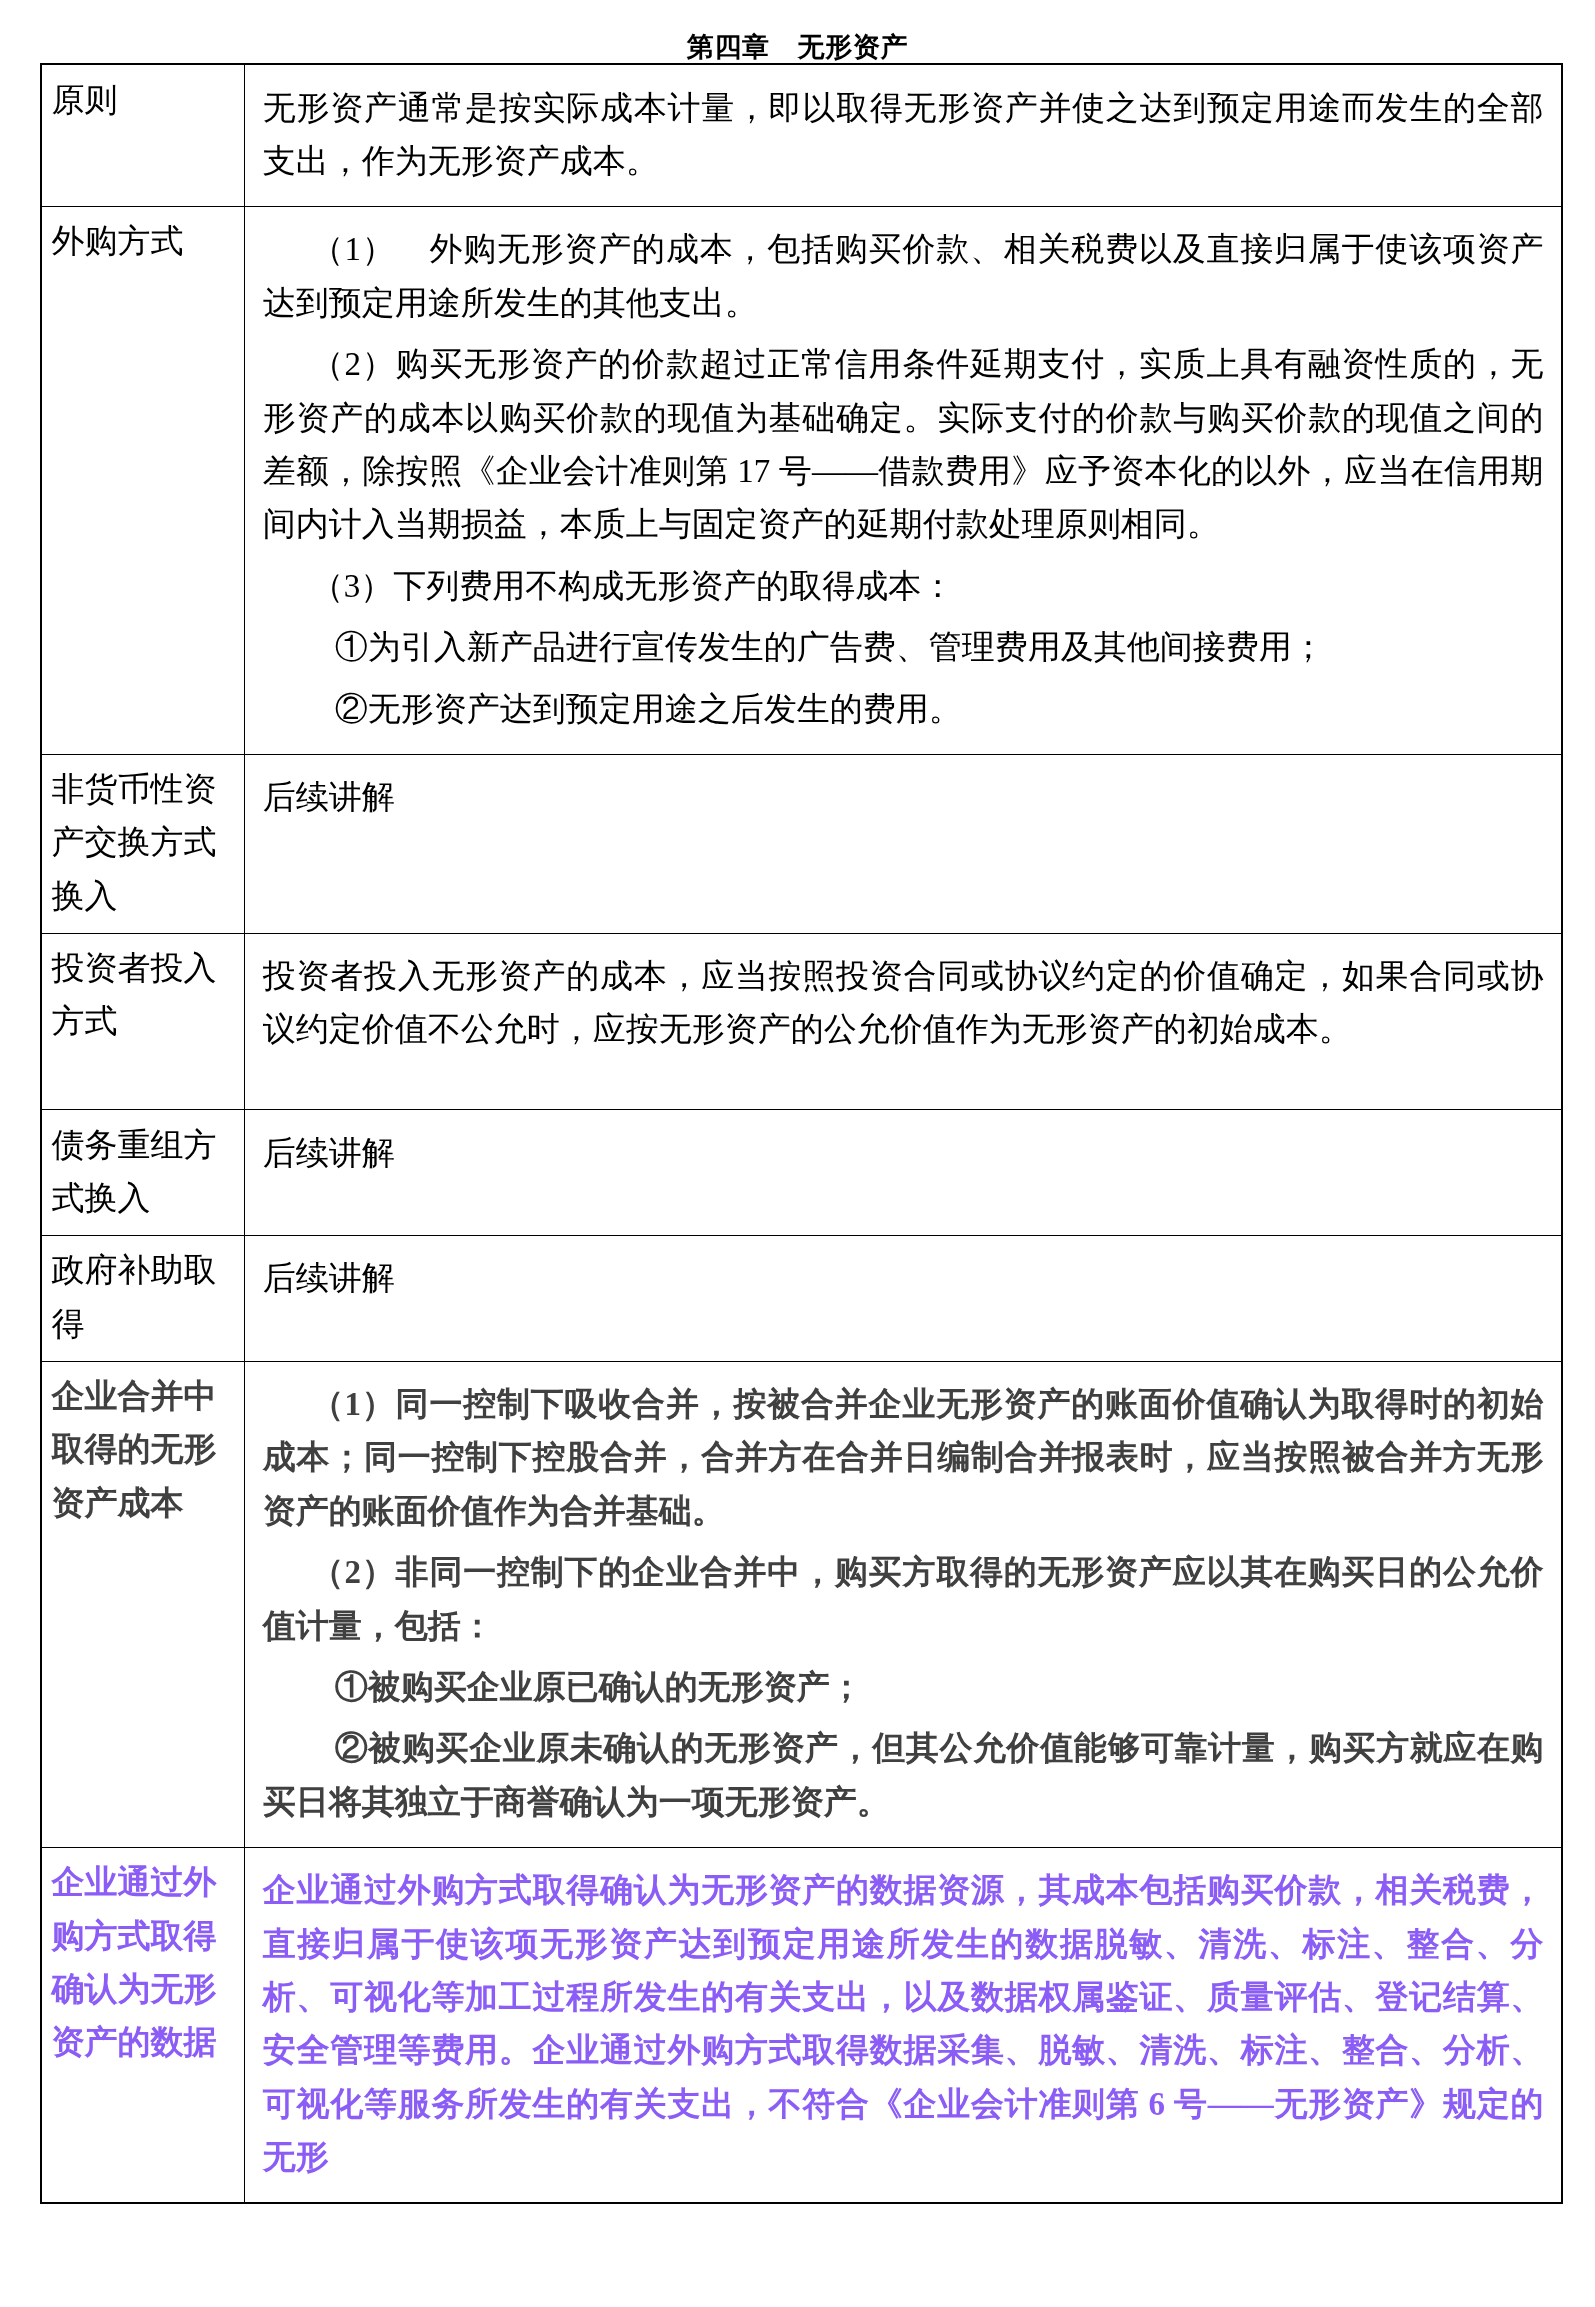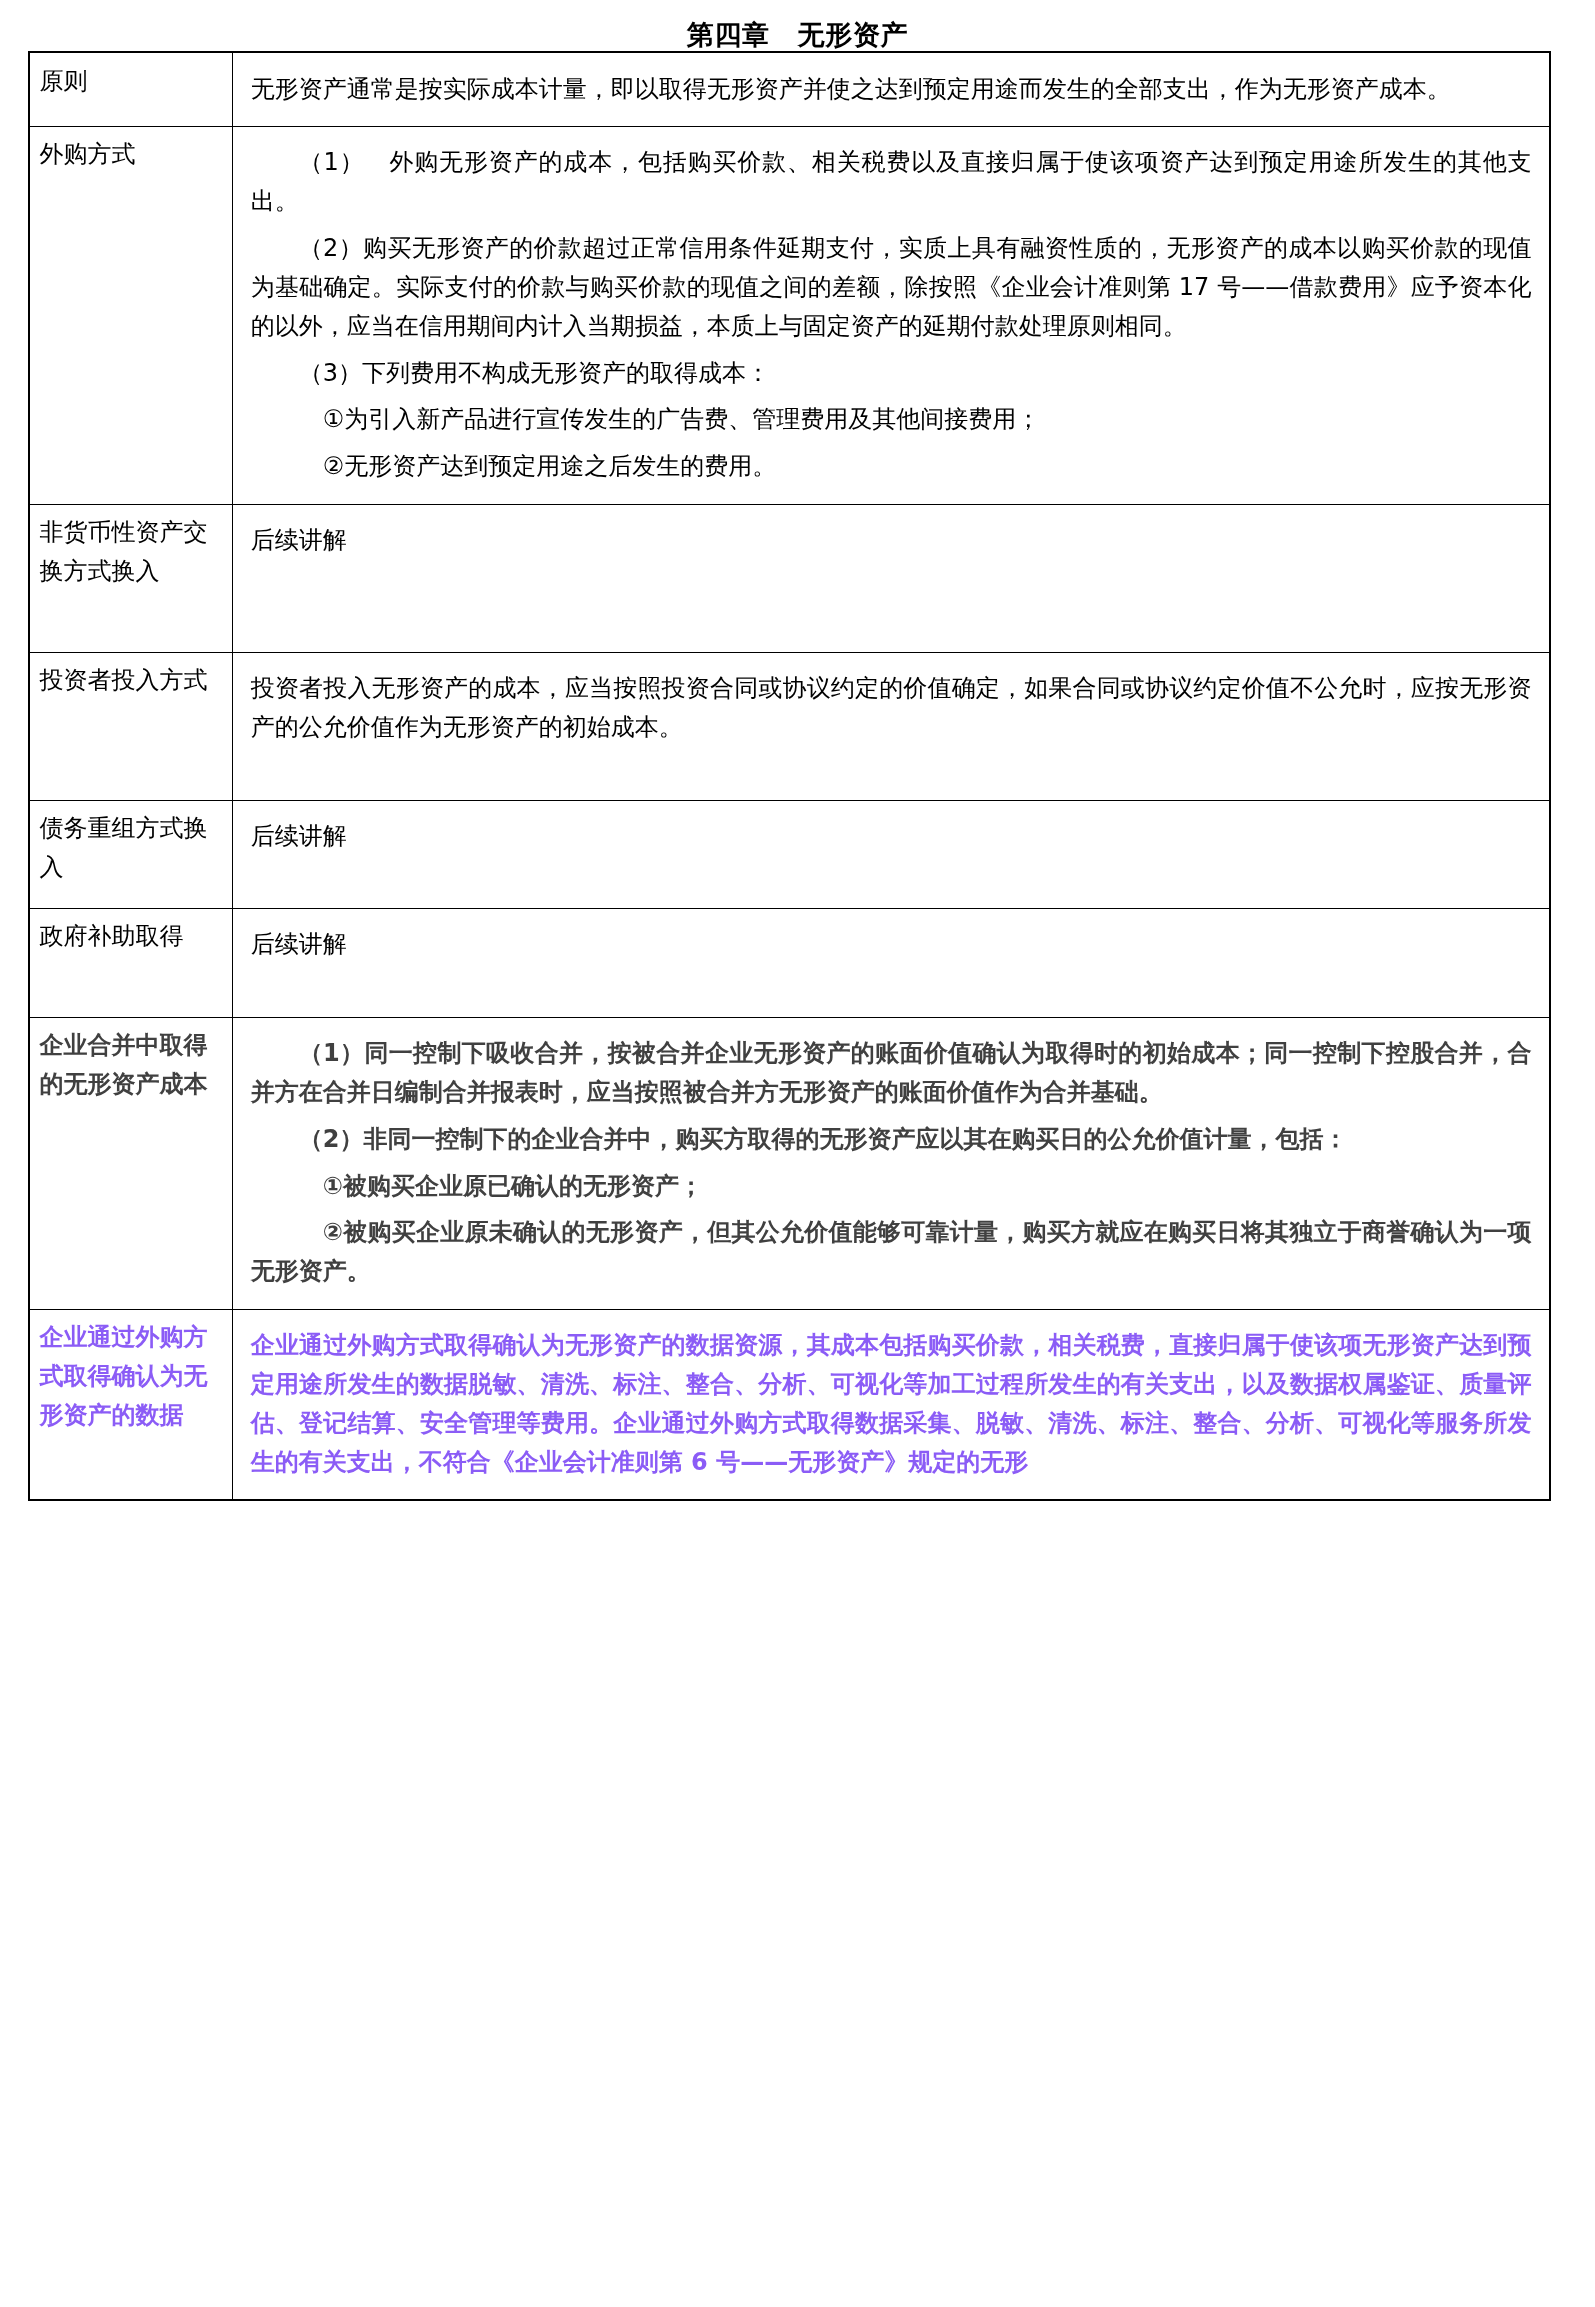--- a/index.html
+++ b/index.html
@@ -12,21 +12,21 @@
     height: 2307px;
     font-family: "DejaVu Sans", "Liberation Sans", sans-serif;
     color: #000000;
     -webkit-font-smoothing: antialiased;
   }
   .page {
     position: relative;
     width: 1595px;
     height: 2307px;
     box-sizing: border-box;
-    padding: 4px;
+    padding: 16px;
     overflow: hidden;
   }
   .doc-title {
     text-align: center;
     font-size: 27px;
     font-weight: bold;
     letter-spacing: 0.7px;
     margin: 15px 0 0 0;
     line-height: 1.2;
     white-space: pre;
@@ -47,22 +47,23 @@
     border-collapse: collapse;
     table-layout: fixed;
     margin-left: 24px;
     width: 1523px;
     border: 2px solid #000;
   }
   table.main-table td {
     border: 1.4px solid #000;
     vertical-align: top;
     padding: 8.2px 9.5px 9.5px 9.5px;
-    font-size: 24px;
+    font-size: 33px;
     line-height: 1.62;
+    font-family: Liberation Serif, serif;
   }
   td.label-cell {
     width: 183px;
     font-size: 24px;
     letter-spacing: 0px;
     word-break: break-all;
   }
   td.body-cell {
     width: 1295px;
   }

